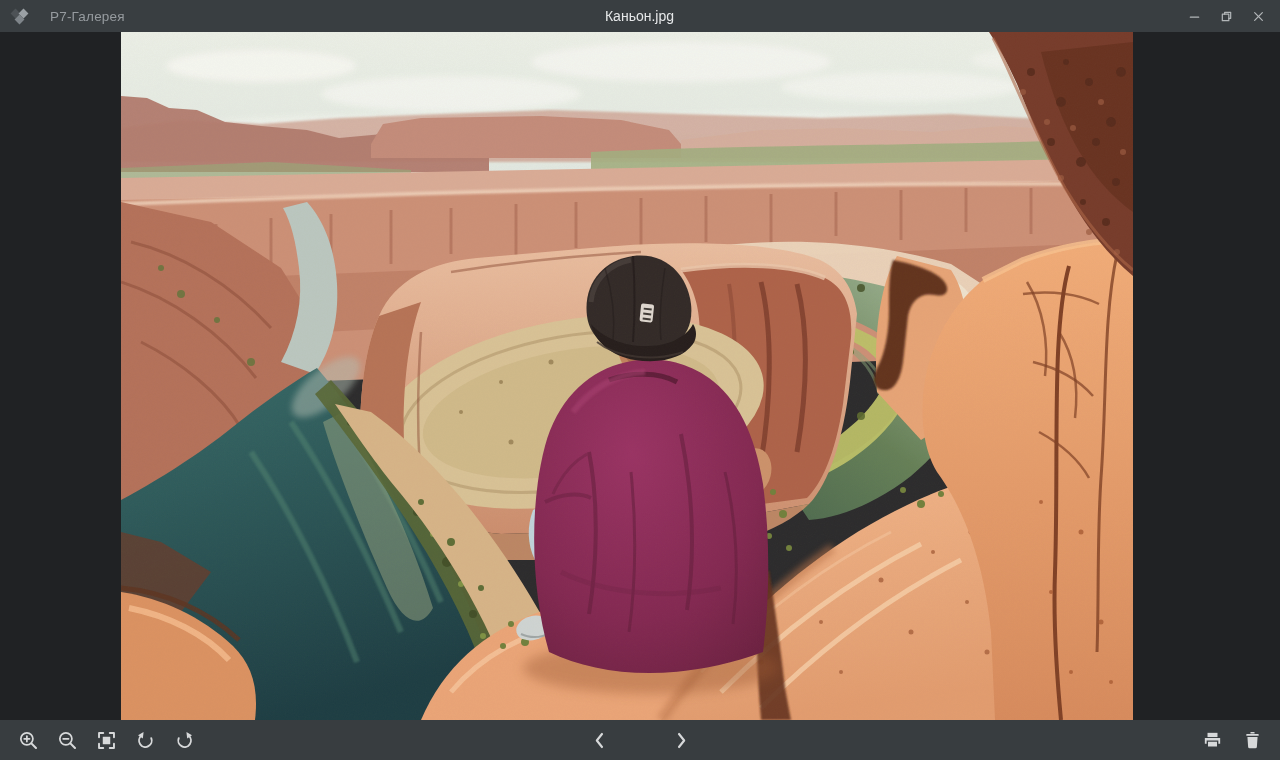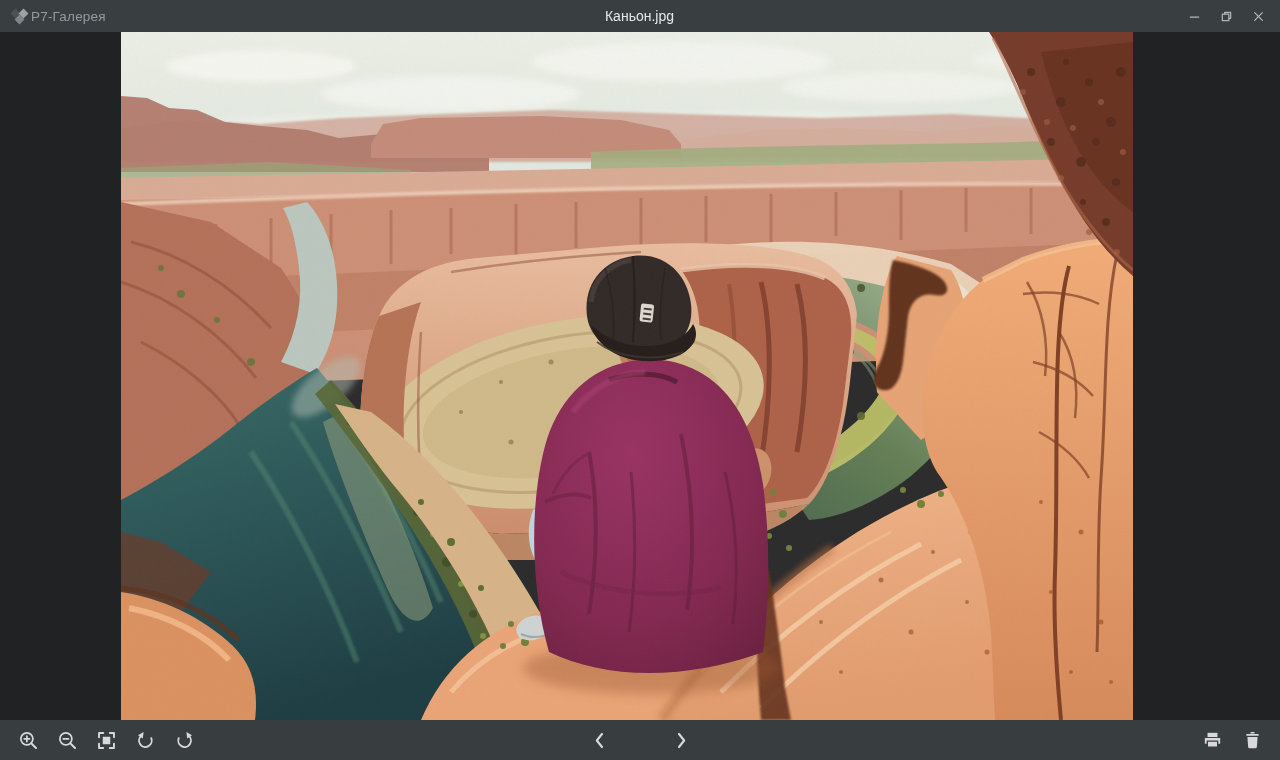--- a/index.html
+++ b/index.html
@@ -5,21 +5,21 @@
   :root{
     --titlebar:#393e41; --toolbar:#383d40; --bg:#202224;
     --icon:#d7d9da; --muted:#969b9f; --text:#e6e8e9; --controls:#b2b6b8;
   }
   *{box-sizing:border-box}
   html,body{margin:0;padding:0}
   body{width:1280px;height:760px;background:#0c0d0e;font-family:"Liberation Sans",sans-serif;overflow:hidden}
   .window{width:1280px;height:760px;display:flex;flex-direction:column;background:var(--bg)}
   
   .titlebar{flex:0 0 32px;height:32px;background:var(--titlebar);display:flex;align-items:center;position:relative;user-select:none}
-  .tb-left{display:flex;align-items:center;gap:1px;padding-left:10px;z-index:2}
+  .tb-left{display:flex;align-items:center;gap:20px;padding-left:10px;z-index:2}
   .app-icon{position:relative;width:20px;height:18px;display:inline-block}
   .app-icon i{position:absolute;width:7px;height:7px;transform:rotate(45deg)}
   .app-icon .d1{left:2px;top:3px;background:#4d5256}
   .app-icon .d2{left:10px;top:3px;background:#9ba1a5}
   .app-icon .d3{left:6px;top:9px;background:#7f858a}
   .app-name{color:var(--muted);font-size:13.5px;letter-spacing:.2px}
   .tb-title{position:absolute;left:0;right:1px;text-align:center;color:var(--text);font-size:14px;z-index:1}
   .tb-controls{margin-left:auto;display:flex;z-index:2;padding-right:6px}
   .win-btn{width:32px;height:32px;display:flex;align-items:center;justify-content:center;background:none;border:none;color:var(--controls);padding:0;cursor:pointer}
   .win-btn svg{width:11px;height:11px}

